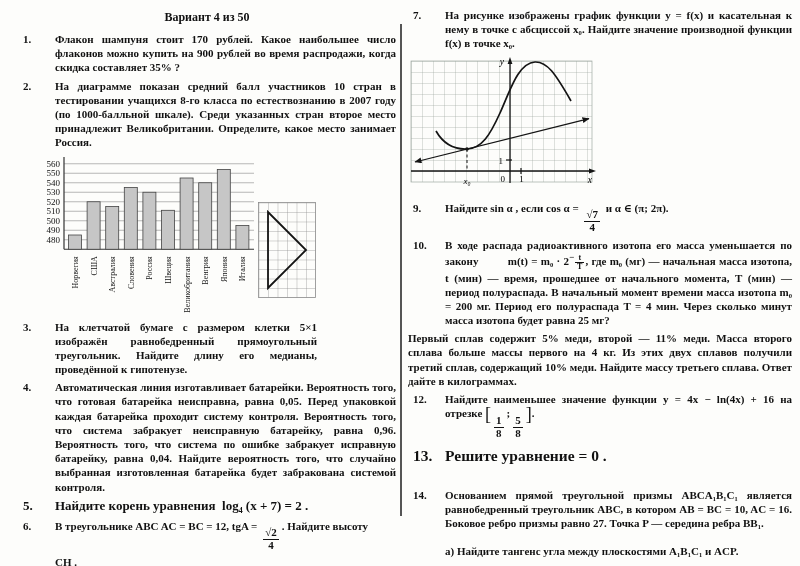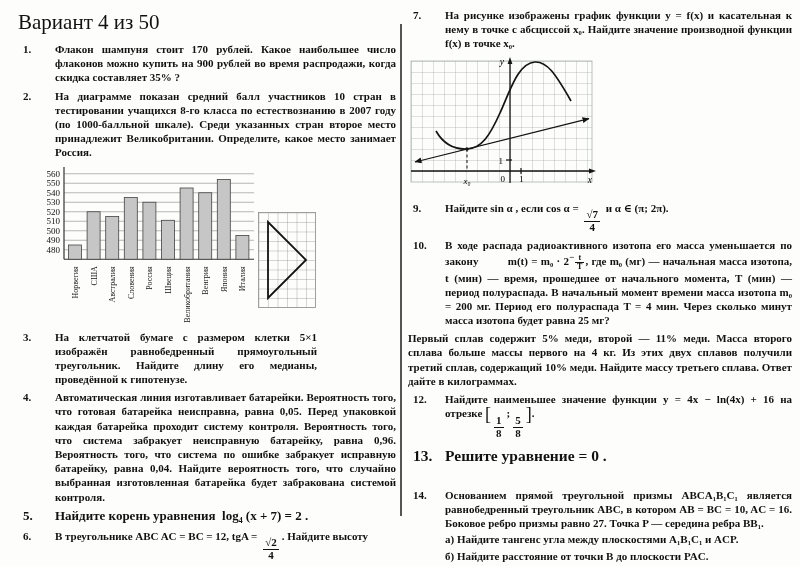--- a/index.html
+++ b/index.html
@@ -4,21 +4,21 @@
 <style>
   html,body{margin:0;padding:0;background:#e8e8e4;}
   .page{
     position:relative;width:800px;height:566px;background:#fdfdfb;overflow:hidden;
     font-family:"Liberation Serif","DejaVu Serif",serif;color:#111;
   }
   .col{position:absolute;top:8px;}
   .col-left{left:18px;width:378px;}
   .col-right{left:408px;width:384px;}
   .divider{position:absolute;left:400px;top:24px;width:2px;height:492px;background:#555;}
-  .title{font-weight:400;font-size:21px;margin:2px 0 7px 0;}
+  .title{text-align:center;font-weight:700;font-size:12px;margin:2px 0 7px 0;}
   .prob{display:flex;margin-bottom:4px;font-size:11px;font-weight:700;line-height:1.29;}
   .pnum{flex:0 0 37px;padding-left:5px;box-sizing:border-box;}
   .ptext{flex:1;text-align:justify;}
   .ptext.narrow{max-width:262px;}
   .big{font-size:13px;}
   .figrow{position:relative;height:164px;margin-bottom:2px;}
   .barchart-wrap{position:absolute;left:14px;top:0;}
   .tri-wrap{position:absolute;left:240px;top:48px;}
   .graphrow{position:relative;height:140px;margin:2px 0 6px 0;}
   .graph-wrap{position:absolute;left:0px;top:0;}
@@ -28,21 +28,21 @@
   .frac .fn{border-bottom:1.2px solid #111;padding:0 2px;display:block;}
   .frac .fd{padding:0 2px;display:block;}
   .frac.tiny{font-size:8px;vertical-align:0.1em;margin:0 1px;line-height:1.0;}
   .supfrac{display:inline-block;vertical-align:0.55em;font-size:9px;font-weight:700;}
   .br{font-size:165%;font-weight:400;vertical-align:-0.18em;line-height:0;}
   .contline{margin-top:3px;}
   .p13{margin:6px 0 22px 0;font-size:15.5px;align-items:center;}
   .p13 .pnum{flex:0 0 37px;font-size:15.5px;}
   .p13 .bigfrac{font-size:12.5px;margin:0 6px;vertical-align:-1.05em;}
   .it{font-style:italic;}
-  .sub-item{margin-top:2px;}
+  .sub-item{margin-top:14px;}
 </style>
 </head>
 <body>
 
 <div class="page">
   <div class="divider"></div>
 
   <div class="col col-left">
     <div class="title">Вариант 4 из 50</div>
 

